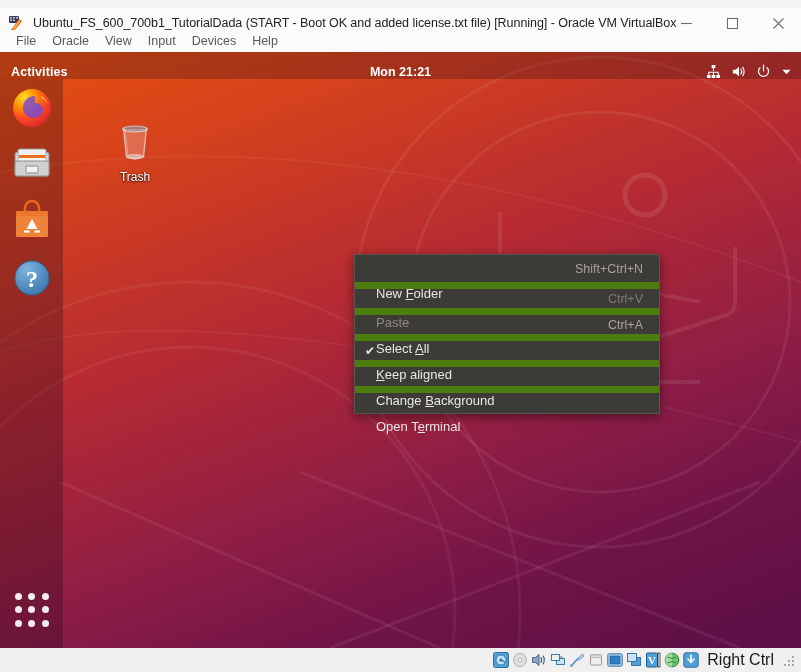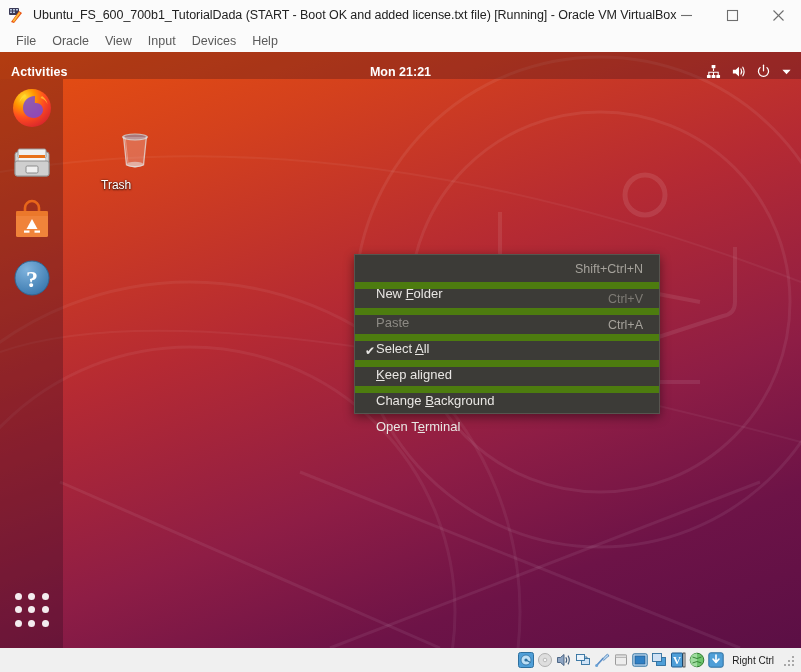--- a/index.html
+++ b/index.html
@@ -20,21 +20,21 @@
     position: absolute;
     left: 0; top: 0;
     width: 801px;
     height: 672px;
     background: #f5f5f5;
     box-sizing: border-box;
   }
 
   .vbox-titlebar {
     position: absolute;
-    left: 0; top: 0;
+    left: 0; top: 8px;
     width: 801px;
     height: 30px;
     background: #fbfbfb;
     display: flex;
     align-items: center;
   }
   .vbox-appicon {
     width: 16px; height: 16px;
     margin-left: 8px; margin-right: 9px;
     position: relative;
@@ -172,23 +172,23 @@
   .show-apps i {
     display: block;
     width: 7px; height: 7px;
     border-radius: 50%;
     background: rgba(255,255,255,0.92);
   }
 
   
   .desktop-icon {
     position: absolute;
-    left: 101px; top: 74px;
+    left: 101px; top: 66px;
     width: 68px;
-    text-align: left;
+    text-align: center;
   }
   .desktop-icon .glyph {
     width: 48px; height: 48px;
     margin: 0 auto 4px auto;
   }
   .desktop-icon .label {
     font-size: 12px;
     color: #ffffff;
     text-shadow: 0 1px 2px rgba(0,0,0,0.75), 0 0 2px rgba(0,0,0,0.6);
     line-height: 14px;
@@ -249,21 +249,21 @@
     padding-right: 4px;
     box-sizing: border-box;
   }
   .status-icons {
     display: flex;
     align-items: center;
     gap: 3px;
   }
   .status-icons svg { display: block; }
   .host-key {
-    font-size: 10px;
+    font-size: 16px;
     color: #1a1a1a;
     margin-left: 5px;
     white-space: nowrap;
   }
   .grip {
     width: 14px; height: 14px;
     margin-left: 6px;
     position: relative;
   }
   .grip i {

